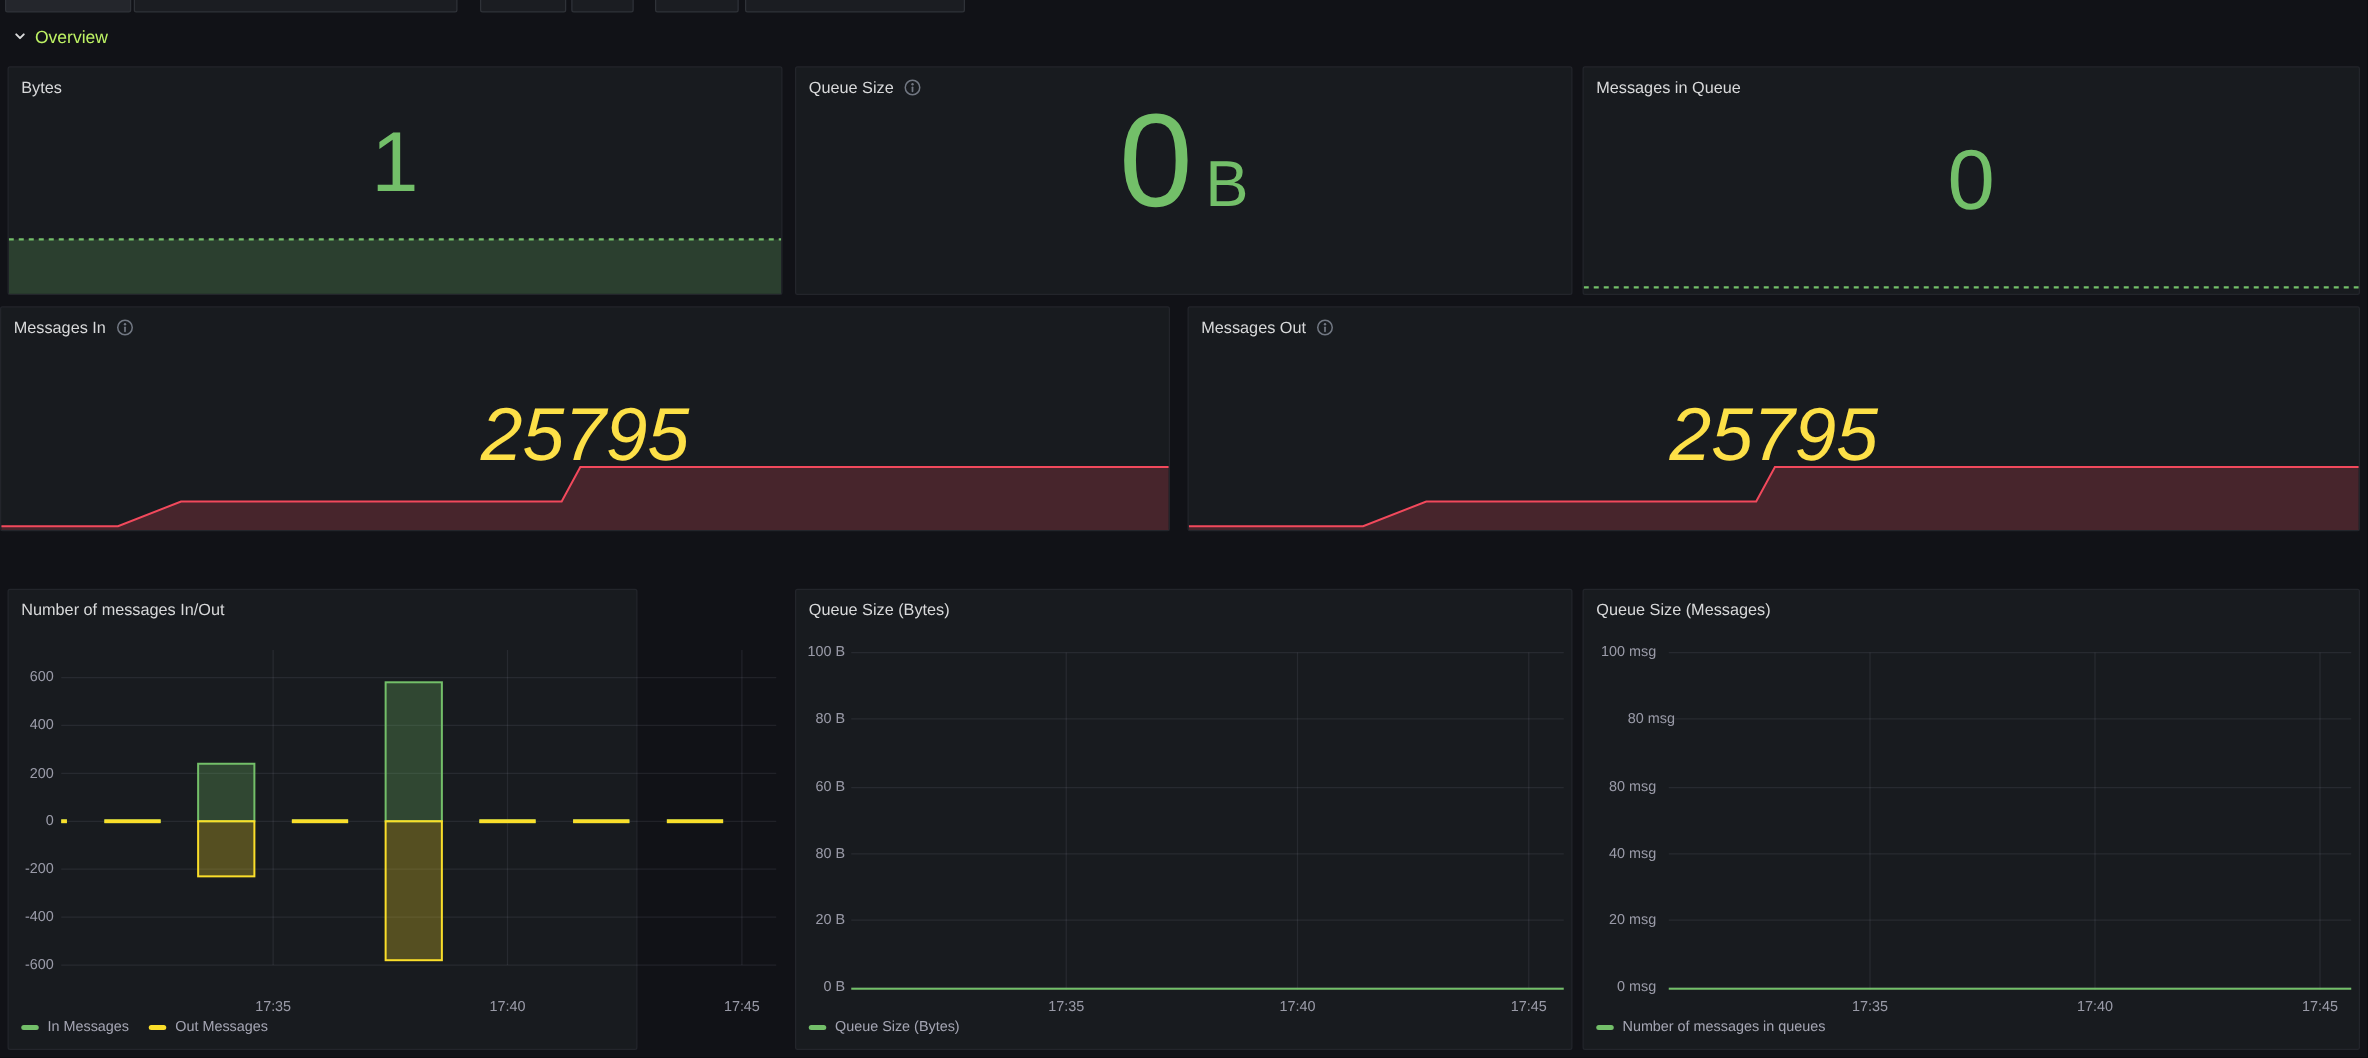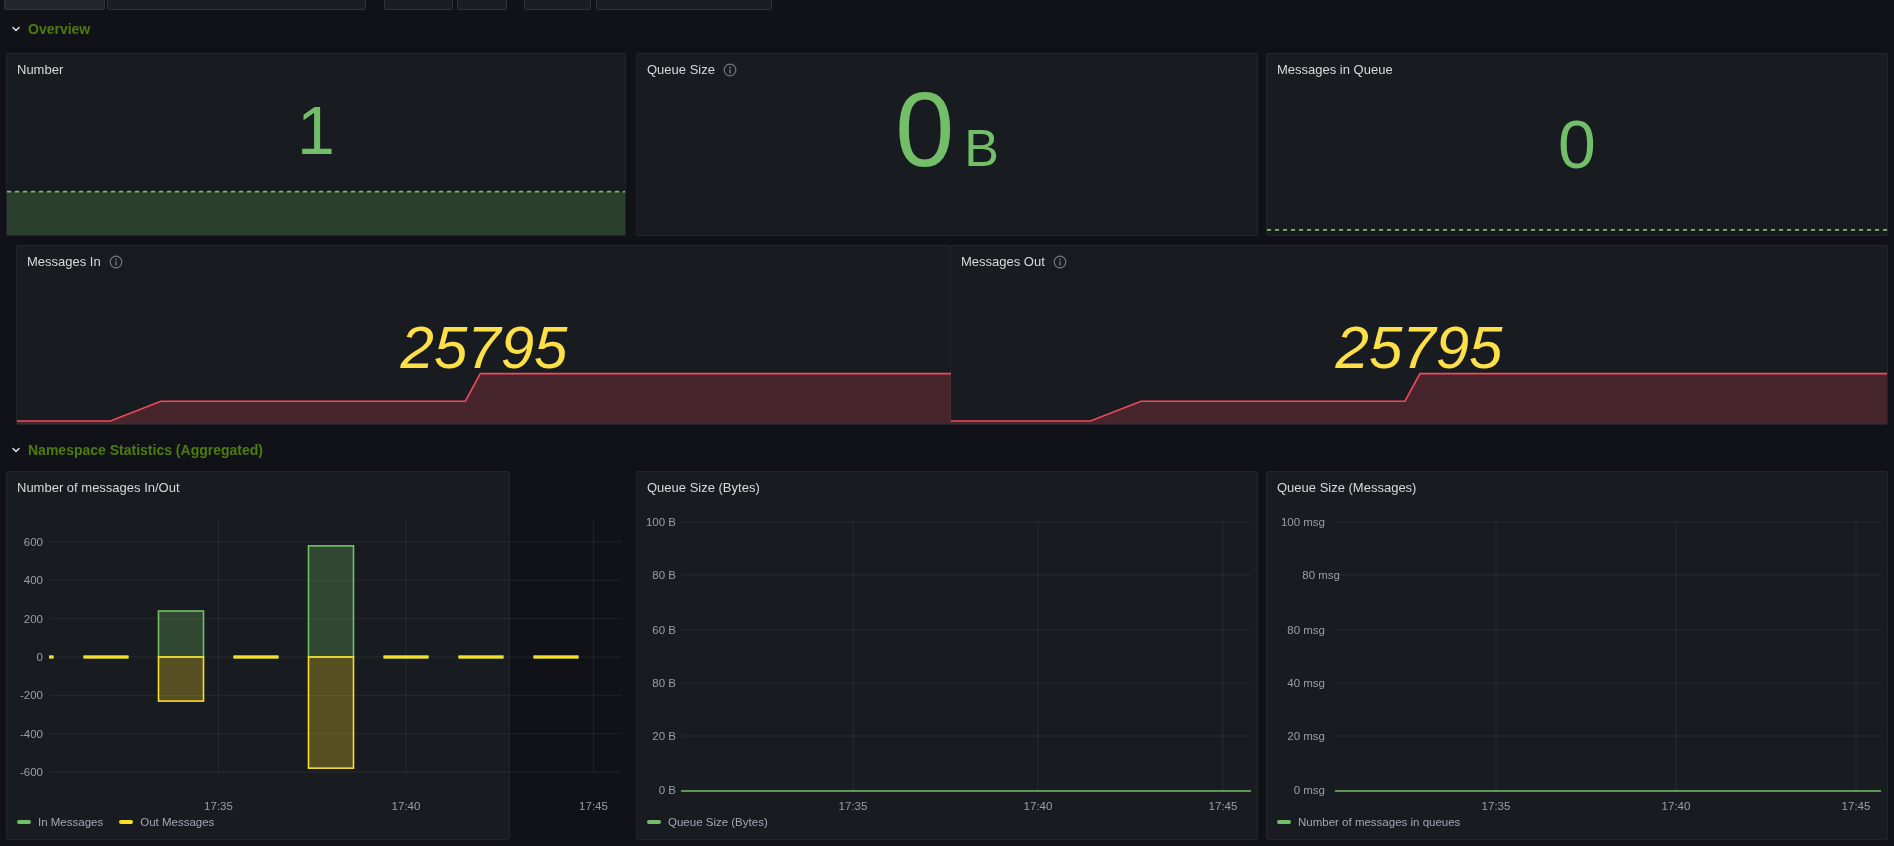--- a/index.html
+++ b/index.html
@@ -11,21 +11,21 @@
   }
   
   .tw {
     position:absolute; top:-5px; height:15px;
     background:#1b1d22; border:1px solid #2f3238; border-radius:2px;
   }
   .tw.filled { background:#24262c; }
   
   .section-header {
     position:absolute; display:flex; align-items:center; gap:6px;
-    font-size:14px; font-weight:bold; color:#4d7c0f; cursor:pointer;
+    font-size:14px; font-weight:normal; color:#bef264; cursor:pointer;
   }
   .section-header svg { flex:0 0 auto; }
   
   .panel {
     position:absolute; background:#181b1f; border:1px solid #23252b;
     border-radius:2px;
   }
   .ptitle {
     position:absolute; top:8px; left:10px; display:flex; align-items:center; gap:8px;
     font-size:13px; font-weight:500; color:#d8d9da; z-index:3; white-space:nowrap;
@@ -71,21 +71,21 @@
 
   <div class="section-header" style="left:10px; top:16px; height:26px;">
     <svg width="12" height="12" viewBox="0 0 12 12">
         <polyline points="3,4.5 6,7.5 9,4.5" fill="none" stroke="#d8d9da" stroke-width="1.6" stroke-linecap="round" stroke-linejoin="round"></polyline>
       </svg>
     <span>Overview</span>
   </div>
 
   <div class="panel" style="left:6px; top:53px; width:620px; height:183px;">
     <div class="ptitle">
-      <span>Number</span>
+      <span>Bytes</span>
     </div>
     <div class="stat green" style="top:42px; font-size:68px;">1</div>
     <svg class="spark" width="618" height="181">
         <polygon points="0,137.56 618,137.56 618,183 0,183" fill="rgba(115,191,105,0.22)"></polygon>
         <polyline points="0,137.56 618,137.56" fill="none" stroke="#73bf69" stroke-width="1.8" stroke-dasharray="4 4"></polyline>
       </svg>
   </div>
 
   <div class="panel" style="left:636px; top:53px; width:622px; height:183px;">
     <div class="ptitle">
@@ -107,21 +107,21 @@
   <div class="panel" style="left:1266px; top:53px; width:622px; height:183px;">
     <div class="ptitle">
       <span>Messages in Queue</span>
     </div>
     <div class="stat green" style="top:56px; font-size:68px;">0</div>
     <svg class="spark" width="620" height="181">
         <polyline points="0,175.932 620,175.932" fill="none" stroke="#73bf69" stroke-width="1.8" stroke-dasharray="4 4"></polyline>
       </svg>
   </div>
 
-  <div class="panel" style="left:16px; top:245px; width:936px; height:180px;">
+  <div class="panel" style="left:0; top:245px; width:936px; height:180px;">
     <div class="ptitle">
       <span>Messages In</span>
       <span class="info-icon">
         <svg width="14" height="14" viewBox="0 0 14 14">
             <circle cx="7" cy="7" r="5.8" fill="none" stroke="#8f96a3" stroke-width="1.2"></circle>
             <circle cx="7" cy="4.4" r="0.95" fill="#8f96a3"></circle>
             <rect x="6.3" y="6.1" width="1.4" height="4.6" rx="0.7" fill="#8f96a3"></rect>
           </svg>
       </span>
     </div>
@@ -143,26 +143,20 @@
           </svg>
       </span>
     </div>
     <div class="stat red" style="top:72px; font-size:60px;">25795</div>
     <svg class="spark" width="936" height="178">
         <polygon points="0,174.974 139.464,174.974 190.008,155.216 453.96,155.216 468.936,127.62599999999999 936,127.62599999999999 936,180 0,180" fill="rgba(242,73,92,0.22)"></polygon>
         <polyline points="0,174.974 139.464,174.974 190.008,155.216 453.96,155.216 468.936,127.62599999999999 936,127.62599999999999" fill="none" stroke="#f2495c" stroke-width="1.6"></polyline>
       </svg>
   </div>
 
-  <div class="section-header" style="left:10px; top:437px; height:26px;">
-    <svg width="12" height="12" viewBox="0 0 12 12">
-        <polyline points="3,4.5 6,7.5 9,4.5" fill="none" stroke="#d8d9da" stroke-width="1.6" stroke-linecap="round" stroke-linejoin="round"></polyline>
-      </svg>
-    <span>Namespace Statistics (Aggregated)</span>
-  </div>
 
   <div class="panel" style="left:6px; top:471px; width:504px; height:369px;">
     <div class="ptitle">
       <span>Number of messages In/Out</span>
     </div>
     <svg class="plot-svg" width="618" height="367">
         <line x1="211.5" y1="48" x2="211.5" y2="300" stroke="rgba(204,204,220,0.09)" stroke-width="1"></line>
         <line x1="399" y1="48" x2="399" y2="300" stroke="rgba(204,204,220,0.09)" stroke-width="1"></line>
         <line x1="586.5" y1="48" x2="586.5" y2="300" stroke="rgba(204,204,220,0.09)" stroke-width="1"></line>
         <line x1="42" y1="69.99999999999999" x2="614" y2="69.99999999999999" stroke="rgba(204,204,220,0.09)" stroke-width="1"></line>

